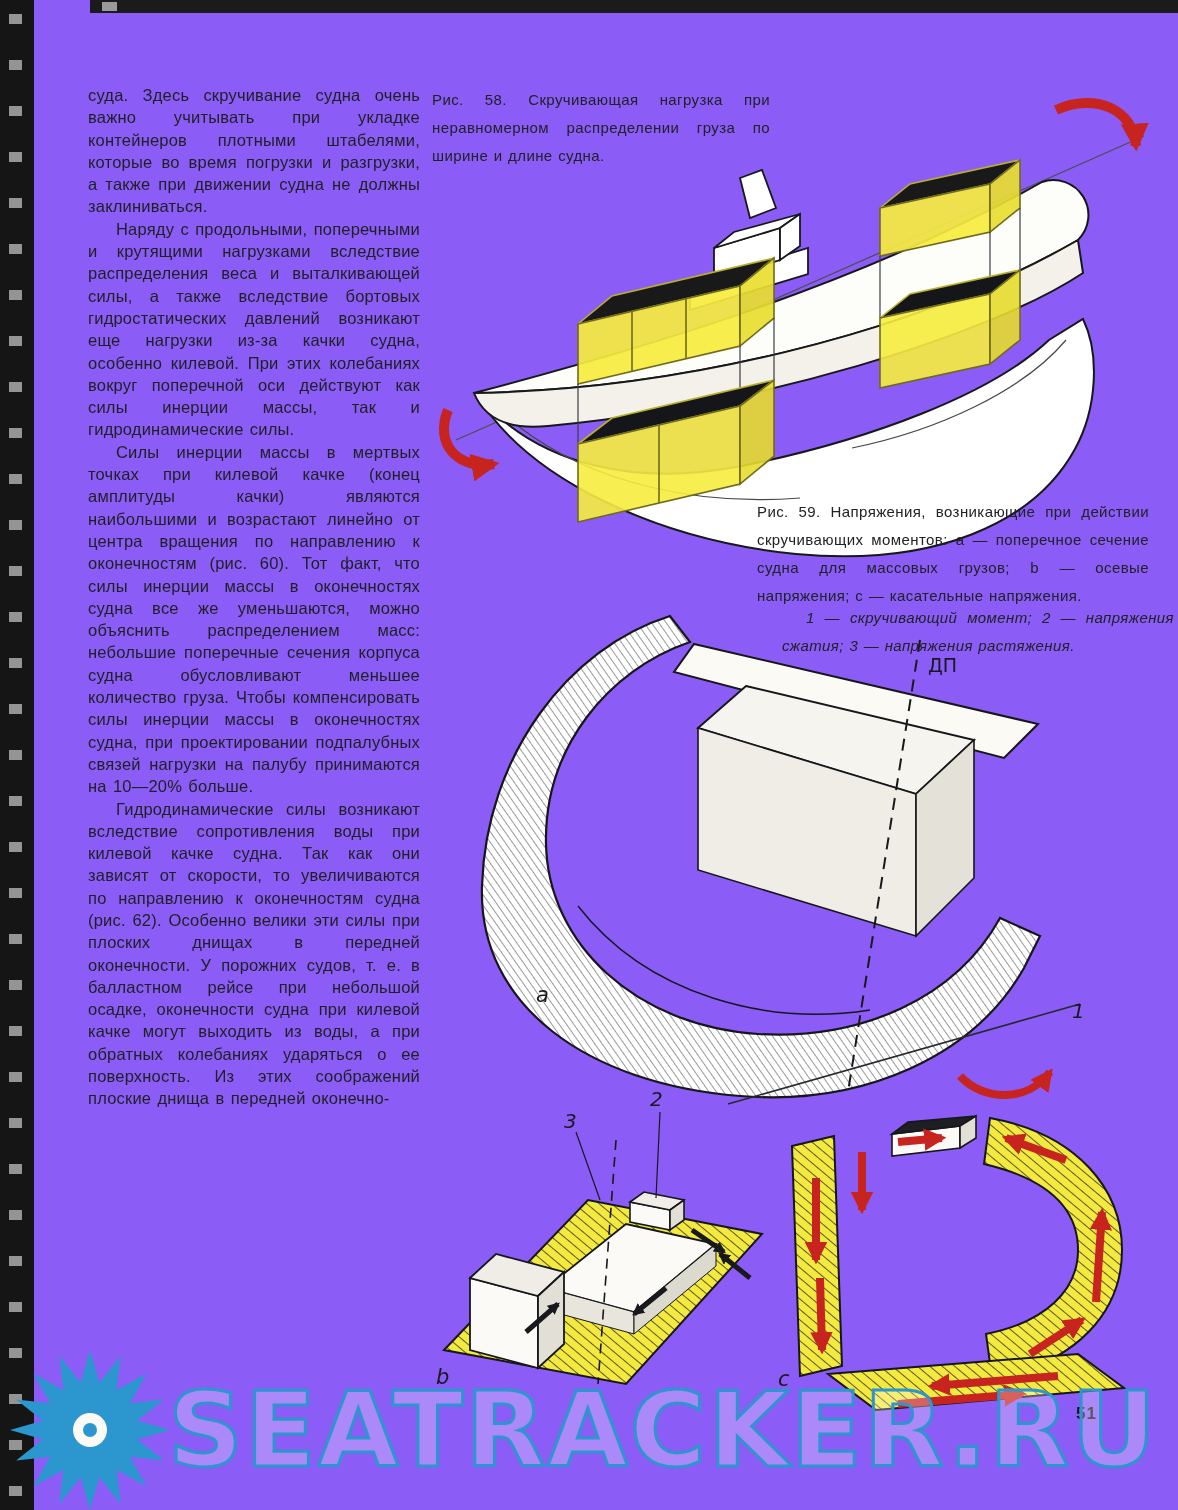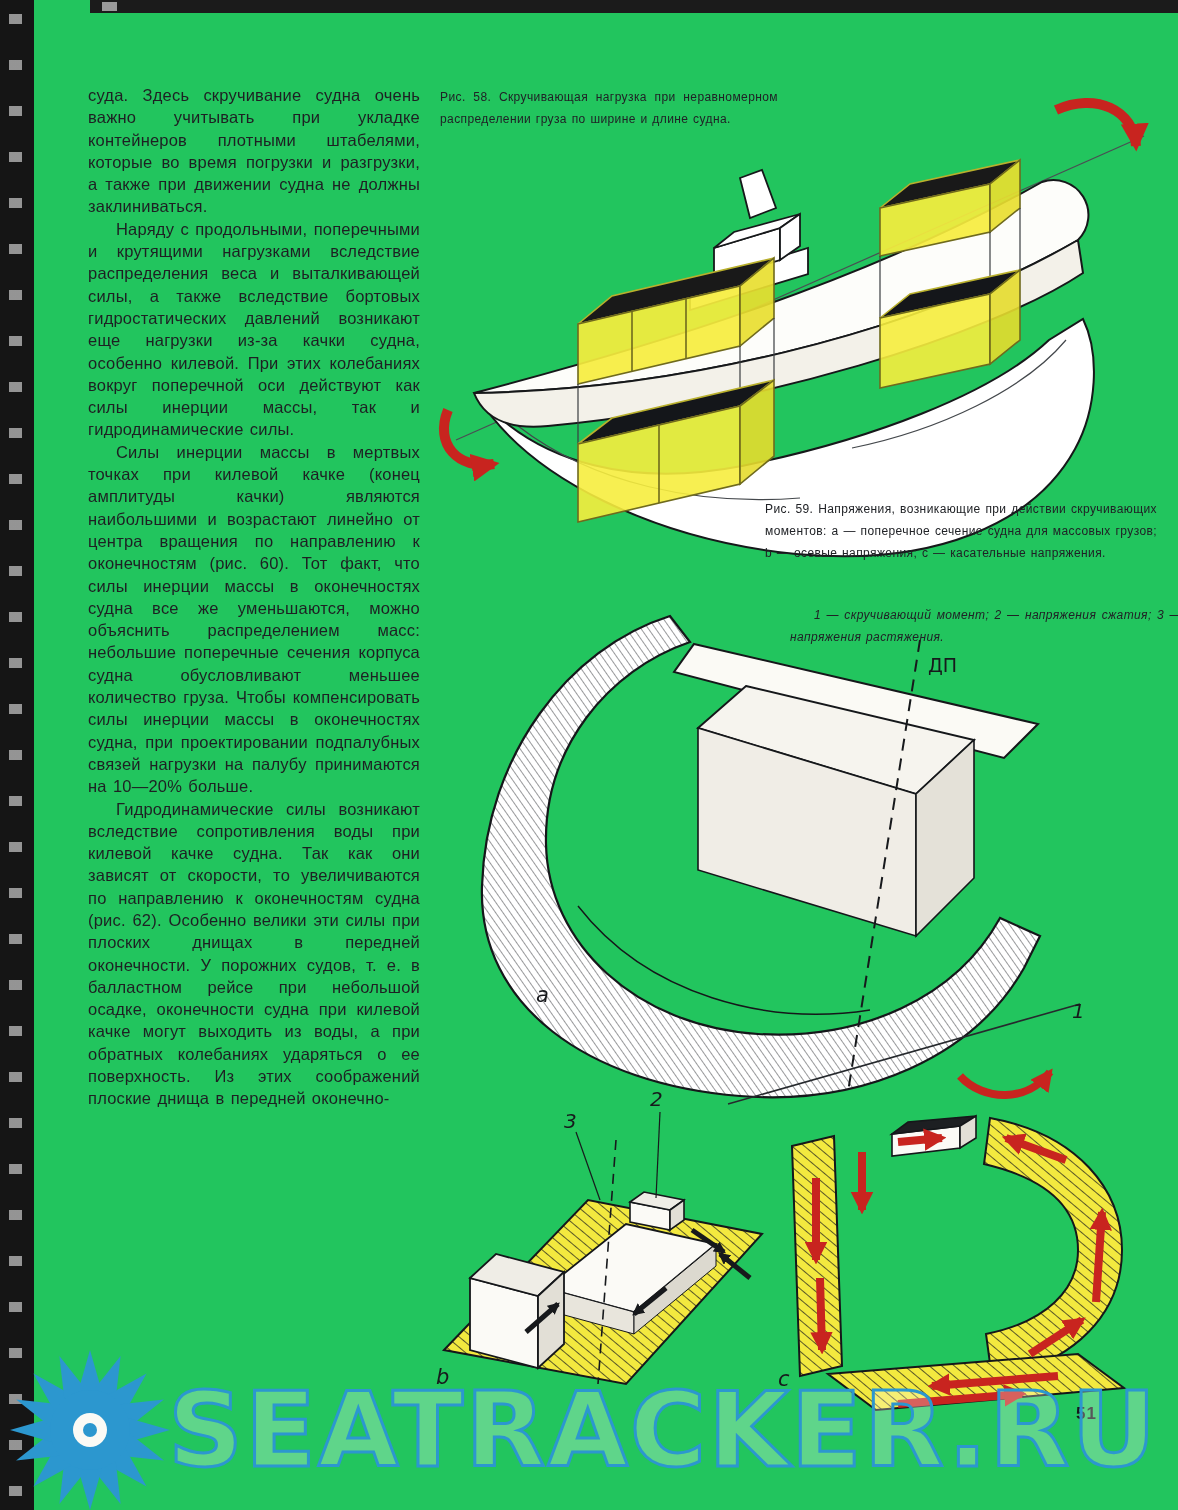--- a/index.html
+++ b/index.html
@@ -1,20 +1,20 @@
 <!DOCTYPE html>
 <html><head>
 <meta charset="utf-8">
 <style>
   html,body{margin:0;padding:0;background:#6b6b6b;}
   .page{
     position:relative;
     width:1178px;height:1510px;
     margin:0 auto;
-    background:#22c55e;
+    background:#8b5cf6;
     overflow:hidden;
     font-family:"Liberation Sans", sans-serif;
     color:#1e2023;
   }
   
   .filmstrip{
     position:absolute;left:0;top:0;width:34px;height:1510px;
     background-color:#151515;
     background-image:repeating-linear-gradient(to bottom, rgba(155,155,155,.95) 0 10px, rgba(0,0,0,0) 10px 46px);
     background-size:13px 100%;
@@ -35,24 +35,24 @@
     position:absolute;left:88px;top:84px;width:332px;
     font-size:16.5px;line-height:22.3px;
     text-align:justify;letter-spacing:.2px;word-spacing:1.5px;
     z-index:2;
   }
   .textcol p{margin:0;text-indent:28px;}
   .textcol p.noind{text-indent:0;}
   
   .cap{
     position:absolute;
-    font-size:12px;line-height:22px;
+    font-size:15px;line-height:28px;
     letter-spacing:.4px;word-spacing:1px;
     text-align:justify;
-    z-index:2;color:#202226;margin-left:8px;
+    z-index:2;color:#202226;
   }
   .fig58cap{left:432px;top:86px;width:338px;}
   .fig59cap{left:757px;top:498px;width:392px;}
   .fig59leg{left:782px;top:604px;width:392px;text-indent:24px;font-style:italic;}
   
   .figsvg{position:absolute;z-index:1;}
   .f58{left:428px;top:88px;}
   .f59a{left:428px;top:606px;}
   .f59bc{left:430px;top:1082px;}
   

